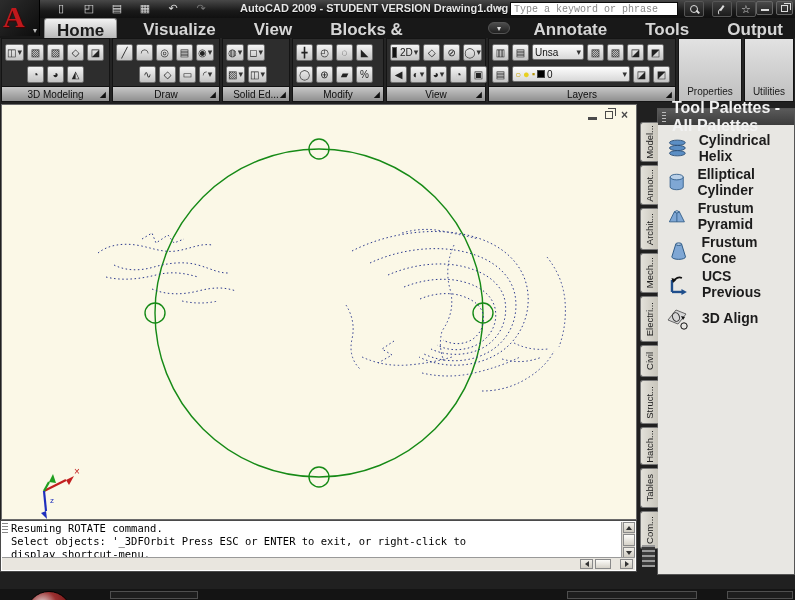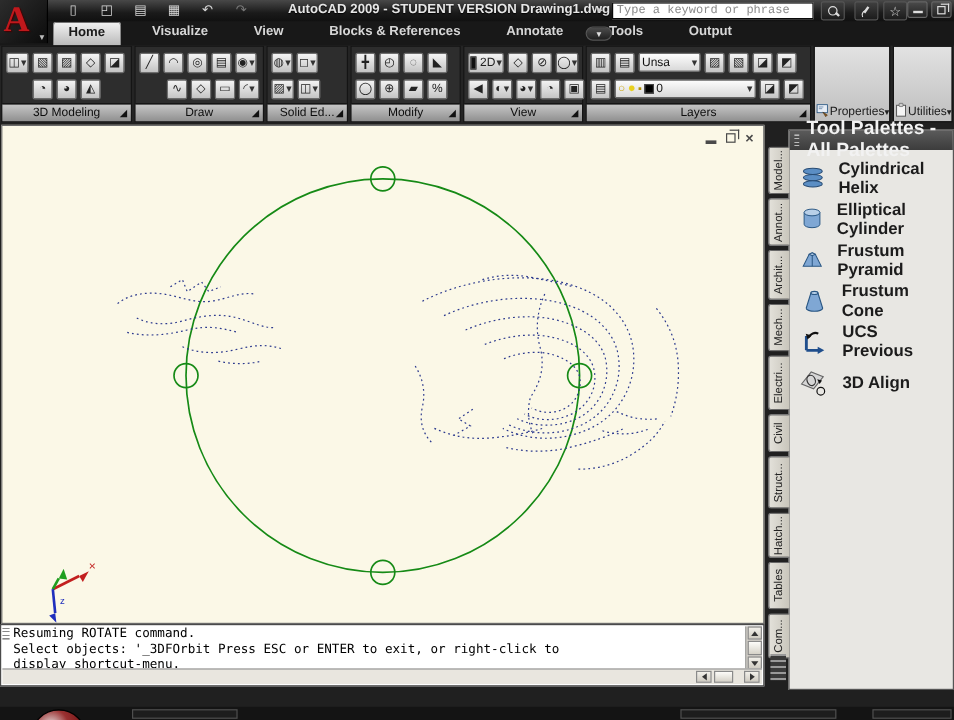--- a/index.html
+++ b/index.html
@@ -44,21 +44,21 @@
   .win-ctrls { position:absolute; right:2px; top:1px; display:flex; gap:3px; }
   .wbtn { width:17px; height:14px; border:1px solid #666; border-radius:2px;
     background:linear-gradient(#4a4a4a,#222); position:relative; }
   .wbtn .bar { position:absolute; left:4px; bottom:3px; width:8px; height:2px; background:#ddd; }
   .wbtn .rest { position:absolute; left:4px; top:3px; width:7px; height:7px; border:1px solid #ddd; }
   .wbtn .rest::before { content:""; position:absolute; left:2px; top:-3px; width:6px; height:6px;
     border:1px solid #ddd; border-left:none; border-bottom:none; }
   
   .tabrow { position:absolute; left:0; top:18px; width:795px; height:20px; background:#181818; }
   .rtabs { position:absolute; left:44px; top:0; height:20px; display:flex; gap:14px; }
-  .rtab { padding:2px 12px 0 12px; font-size:11px; font-weight:bold; color:#d6d6d6; height:20px; }
+  .rtab { padding:2px 12px 0 12px; font-size:17px; font-weight:bold; color:#d6d6d6; height:20px; }
   .rtab.active { background:linear-gradient(#f2f2f2,#b9b9b9); color:#1a1a1a;
     border-radius:3px 3px 0 0; border:1px solid #888; border-bottom:none; }
   .tab-chevron { position:absolute; left:488px; top:4px; width:22px; height:12px; border-radius:6px;
     background:linear-gradient(#4c4c4c,#202020); border:1px solid #555; color:#ddd;
     font-size:8px; text-align:center; line-height:11px; }
   
   .ribbon { position:absolute; left:0; top:38px; width:795px; height:64px; background:#242424; }
   .panel { position:absolute; top:0; height:64px; background:#2d2d2d; border:1px solid #141414; }
   .panel-body { position:absolute; left:0; top:0; right:0; bottom:16px; padding:2px 3px; }
   .prow { display:flex; align-items:center; gap:3px; height:22px; }
@@ -66,21 +66,21 @@
     border:1px solid #6e6e6e; border-radius:2px; color:#222; font-size:10px;
     display:flex; align-items:center; justify-content:center; gap:1px; }
   .rbtn .cv { font-size:9px; color:#333; }
   .rbtn.dark-thumb { width:34px; justify-content:flex-start; padding-left:1px; }
   .thumb { width:12px; height:11px; background:#111; border:1px solid #555; margin-right:2px; }
   .panel-title { position:absolute; left:0; right:0; bottom:0; height:15px;
     background:linear-gradient(#c7c7c7,#8f8f8f); color:#0d0d0d; font-size:10px;
     display:flex; align-items:center; justify-content:center; border-top:1px solid #111; }
   .panel-title .fly { position:absolute; right:3px; bottom:2px; font-size:8px; color:#111; }
   .panel.lightpanel { background:linear-gradient(#e2e2e2,#bfbfbf); }
-  .bigpanel-inner { position:absolute; inset:0; display:flex; flex-direction:row;
+  .bigpanel-inner { position:absolute; inset:0; display:flex; flex-direction:column;
     align-items:center; justify-content:flex-start; padding-top:4px; color:#1a1a1a; font-size:10px;margin-top:40px; }
   .bigpanel-inner .blabel { margin-top:3px; }
   .bigpanel-inner .bcaret { margin-top:2px; font-size:8px; color:#222; }
   .drop-field { height:16px; background:linear-gradient(#fdfdfd,#d8d8d8); border:1px solid #6e6e6e;
     border-radius:2px; font-size:10px; color:#111; display:flex; align-items:center; padding:0 2px; gap:2px;justify-content:flex-end; }
   .drop-field .cv { margin-left:auto; font-size:9px; color:#333; }
   .sw-bulb { color:#caa40a; font-size:10px; }
   .sw-sun { color:#e8d020; font-size:11px; }
   .sw-lock { color:#b0920a; font-size:9px; }
   .sw-black { width:8px; height:8px; background:#000; border:1px solid #444; }

